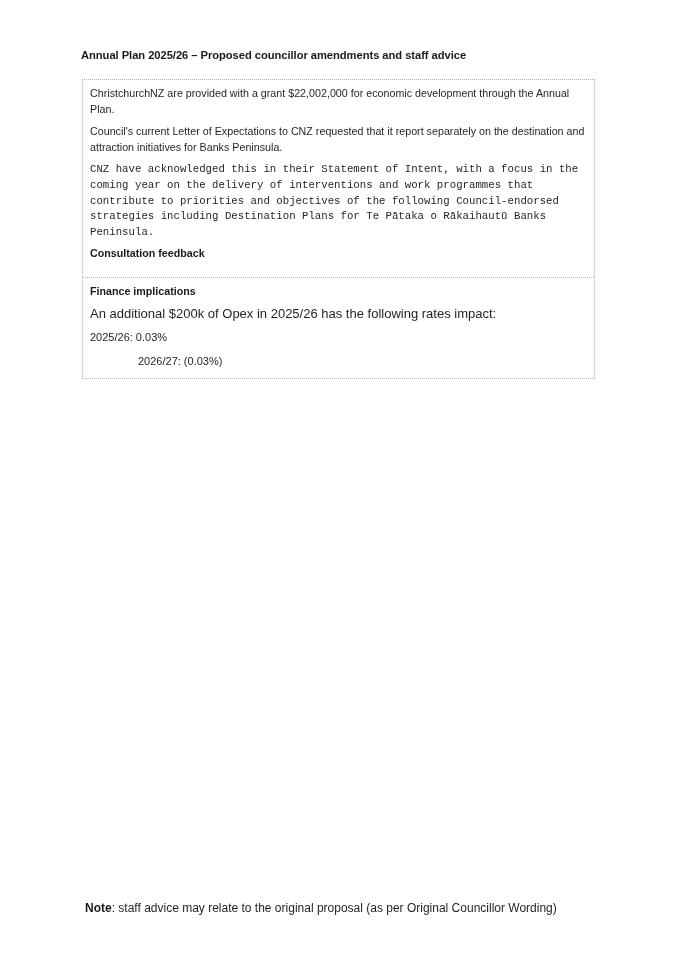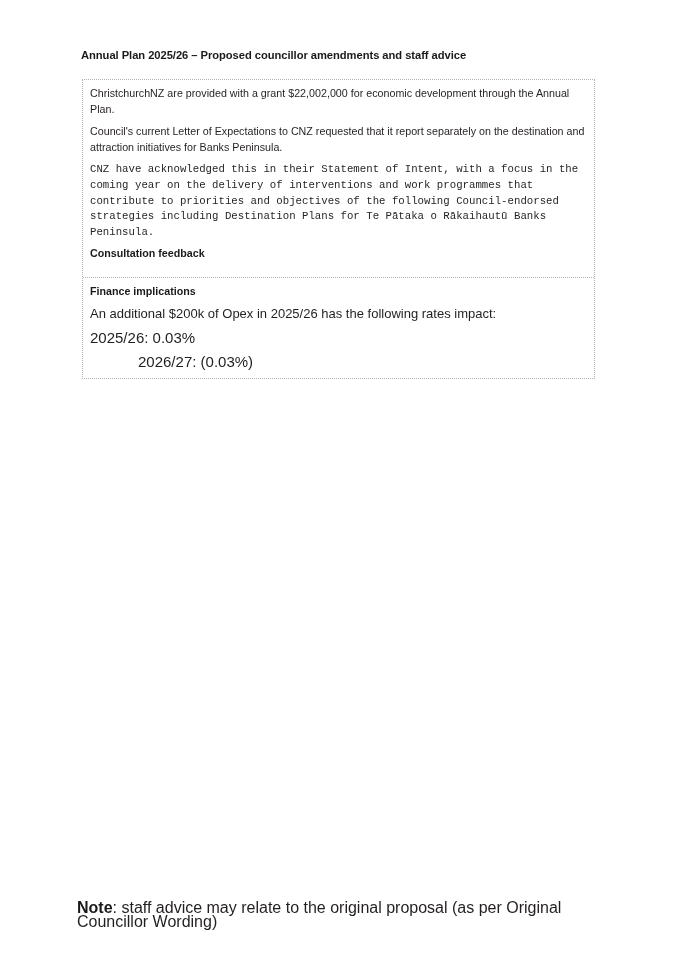--- a/index.html
+++ b/index.html
@@ -79,40 +79,40 @@
     line-height: 15.6px;
     font-weight: bold;
     color: #1a1a1a;
   }
   .subhead.last {
     margin-bottom: 0;
   }
 
   .rate-line {
     margin: 0 0 8px 0;
-    font-size: 15px;
+    font-size: 11px;
     line-height: 15.6px;
     color: #231f20;
   }
   .rate-line:last-child { margin-bottom: 2px; margin-left: 48px; }
 
   .lead-line {
     margin: 6px 0 9px 0;
     font-size: 13px;
     line-height: 15.6px;
     color: #231f20;
   }
 
   
   .footer-note {
     position: absolute;
-    left: 77px;
+    left: 85px;
     top: 901px;
     width: 540px;
-    font-size: 16px;
+    font-size: 12px;
     line-height: 14px;
     color: #231f20;
   }
   .footer-note .note-label {
     font-weight: bold;
     color: #1a1a1a;
   }
 </style>
 </head>
 <body>

